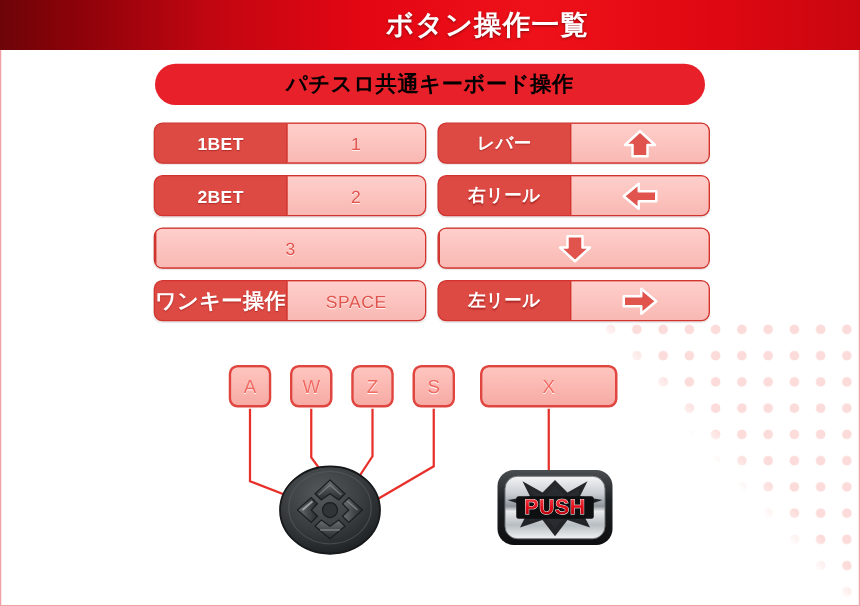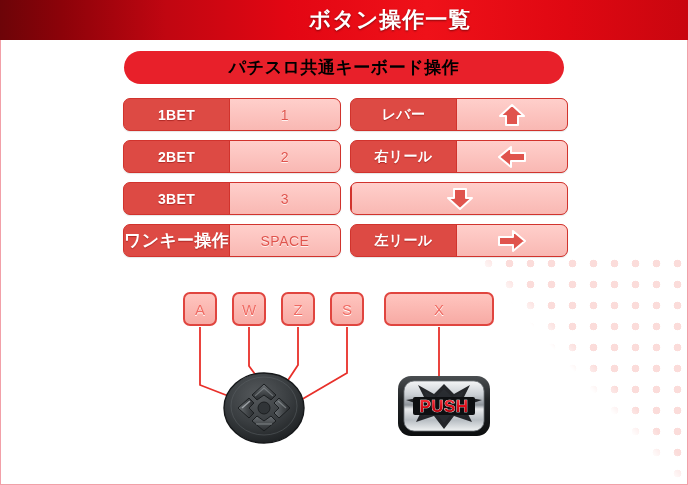--- a/index.html
+++ b/index.html
@@ -154,21 +154,20 @@
     <div class="col col-left">
       <div class="row">
         <div class="row-label">1BET</div>
         <div class="row-value">1</div>
       </div>
       <div class="row">
         <div class="row-label">2BET</div>
         <div class="row-value">2</div>
       </div>
       <div class="row">
-        <div class="row-label">3BET</div>
         <div class="row-value">3</div>
       </div>
       <div class="row">
         <div class="row-label small">ワンキー操作</div>
         <div class="row-value">SPACE</div>
       </div>
     </div>
 
     <div class="col col-right">
       <div class="row">

